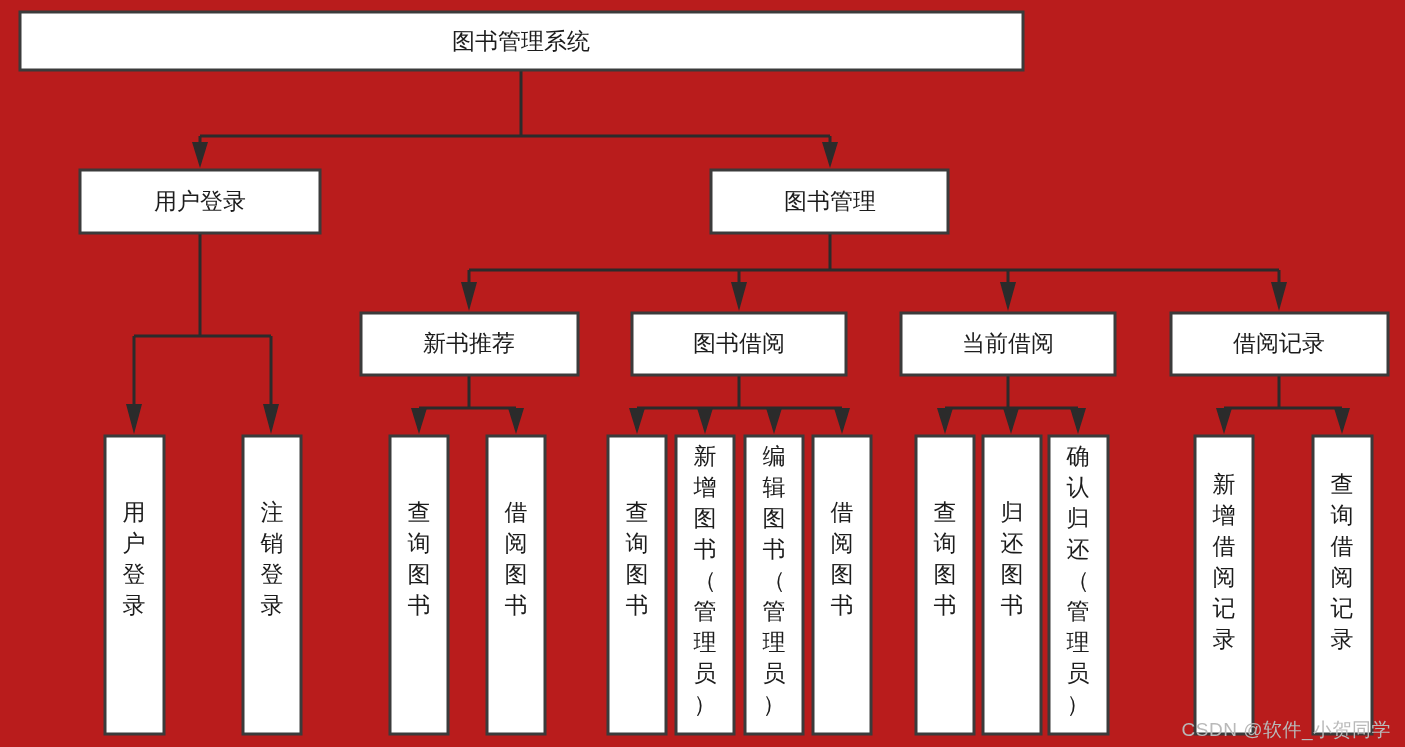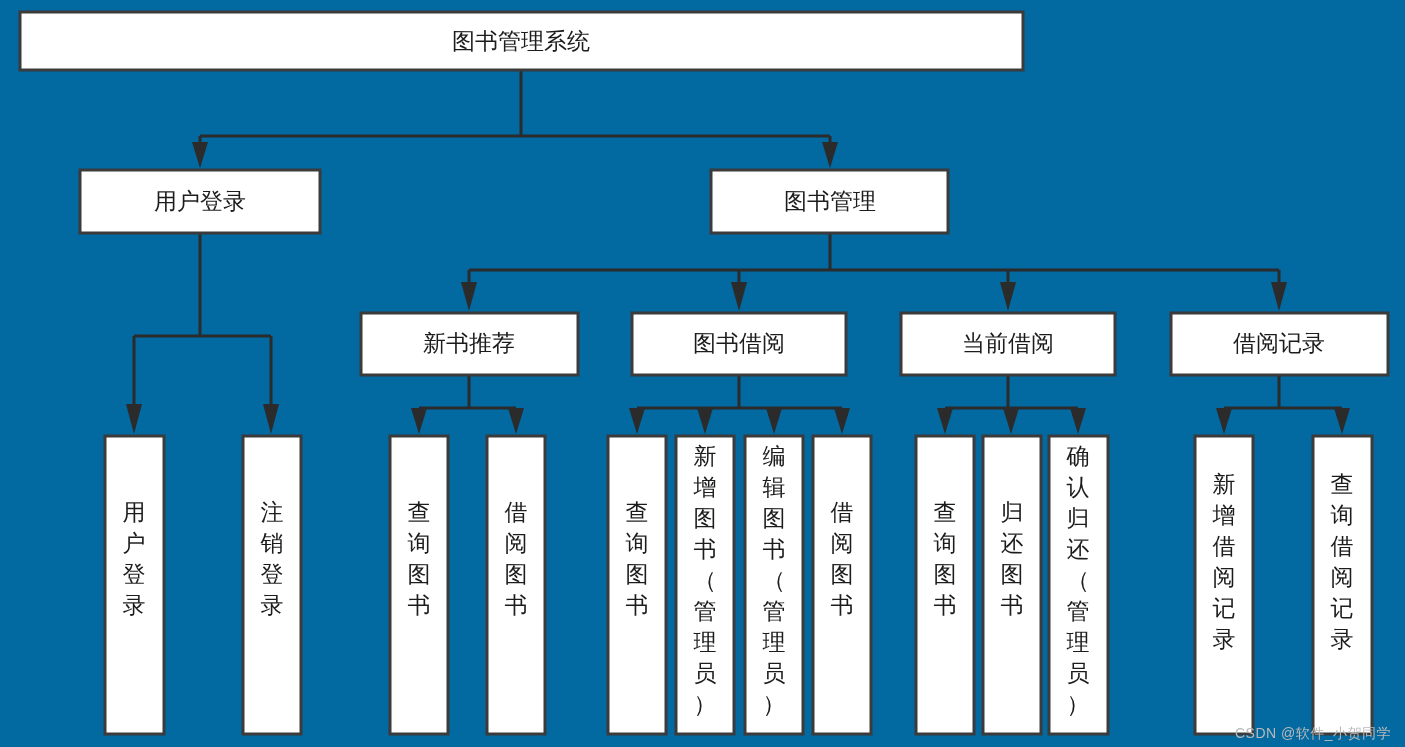--- a/index.html
+++ b/index.html
@@ -7,21 +7,21 @@
     padding: 0;
     background: #ffffff;
   }
   body {
     font-family: "Liberation Sans", "DejaVu Sans", sans-serif;
   }
   #diagram-root {
     position: relative;
     width: 1405px;
     height: 747px;
-    background: #0369a1;
+    background: #b91c1c;
     overflow: hidden;
   }
   svg.flow {
     position: absolute;
     left: 0;
     top: 0;
     width: 1405px;
     height: 747px;
   }
   .node-box {
@@ -49,21 +49,21 @@
   }
   .arrow-head {
     fill: #2b2b2b;
     stroke: none;
   }
   .watermark {
     position: absolute;
     right: 14px;
     bottom: 4px;
     font-family: "Liberation Sans", "DejaVu Sans", sans-serif;
-    font-size: 14px;
+    font-size: 19px;
     color: #b9b9b9;
     letter-spacing: 0.5px;
     white-space: nowrap;
     pointer-events: none;
   }
 </style>
 </head>
 <body>
 
 <div id="diagram-root">

